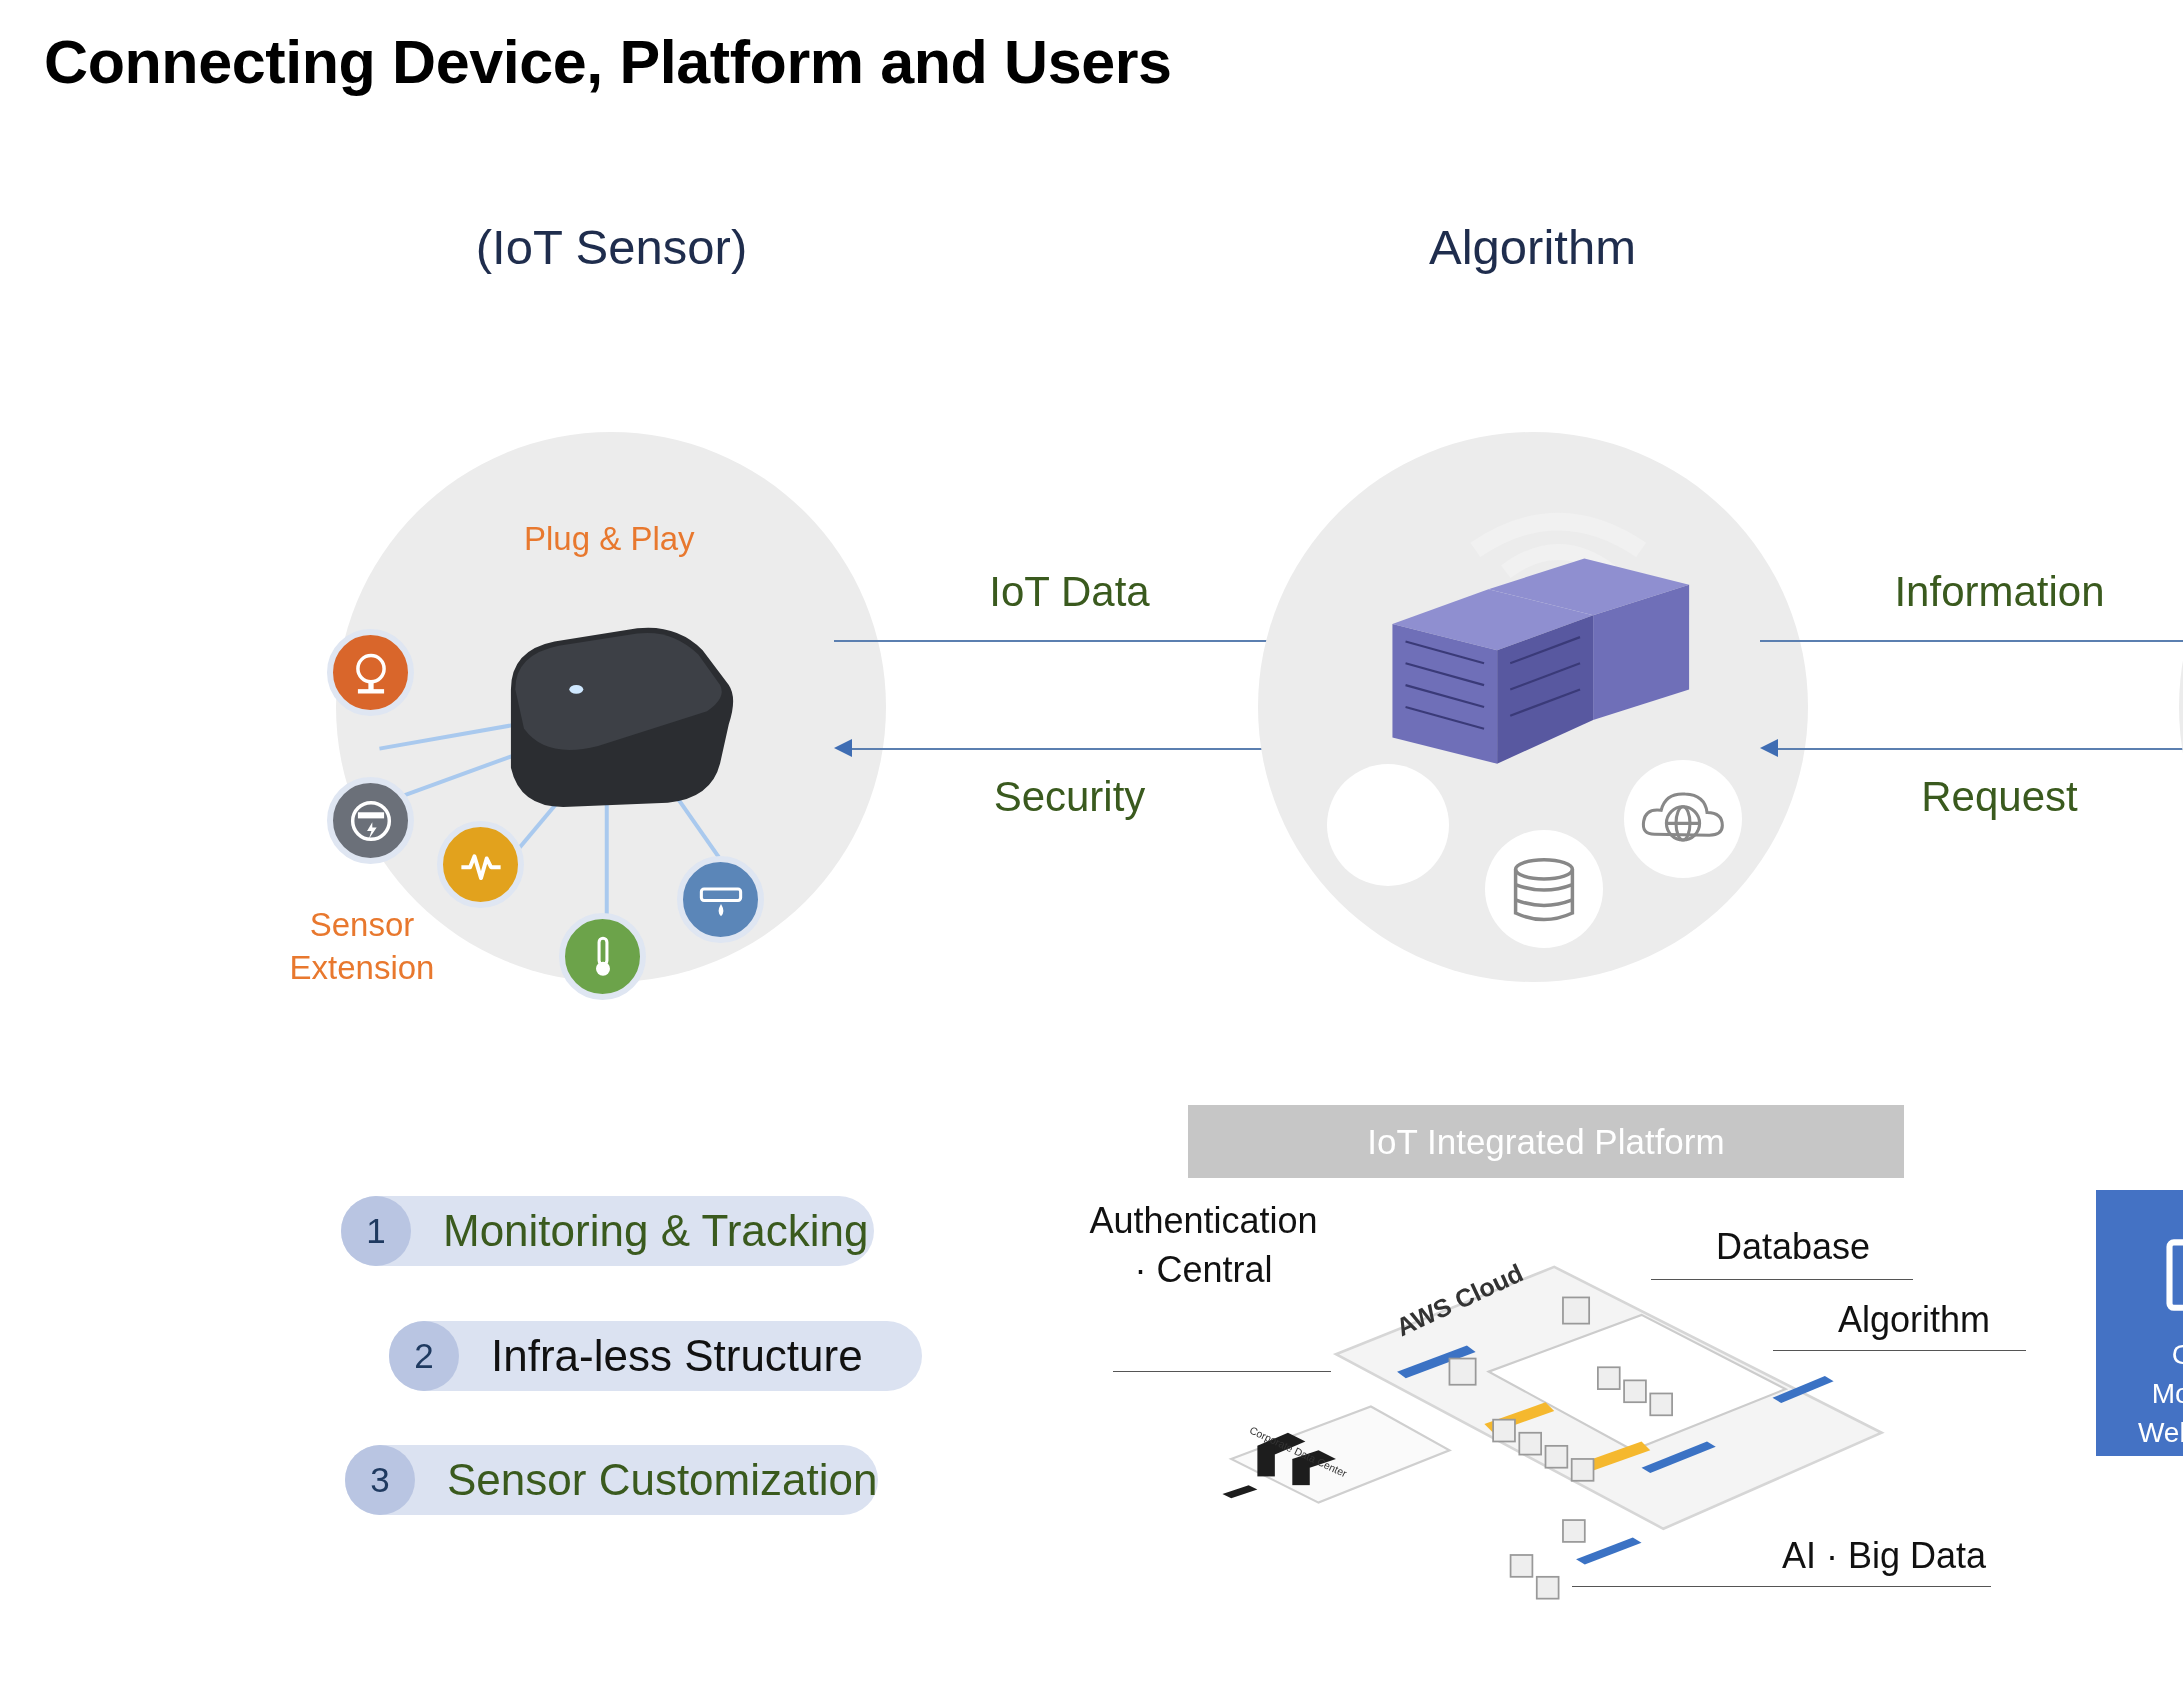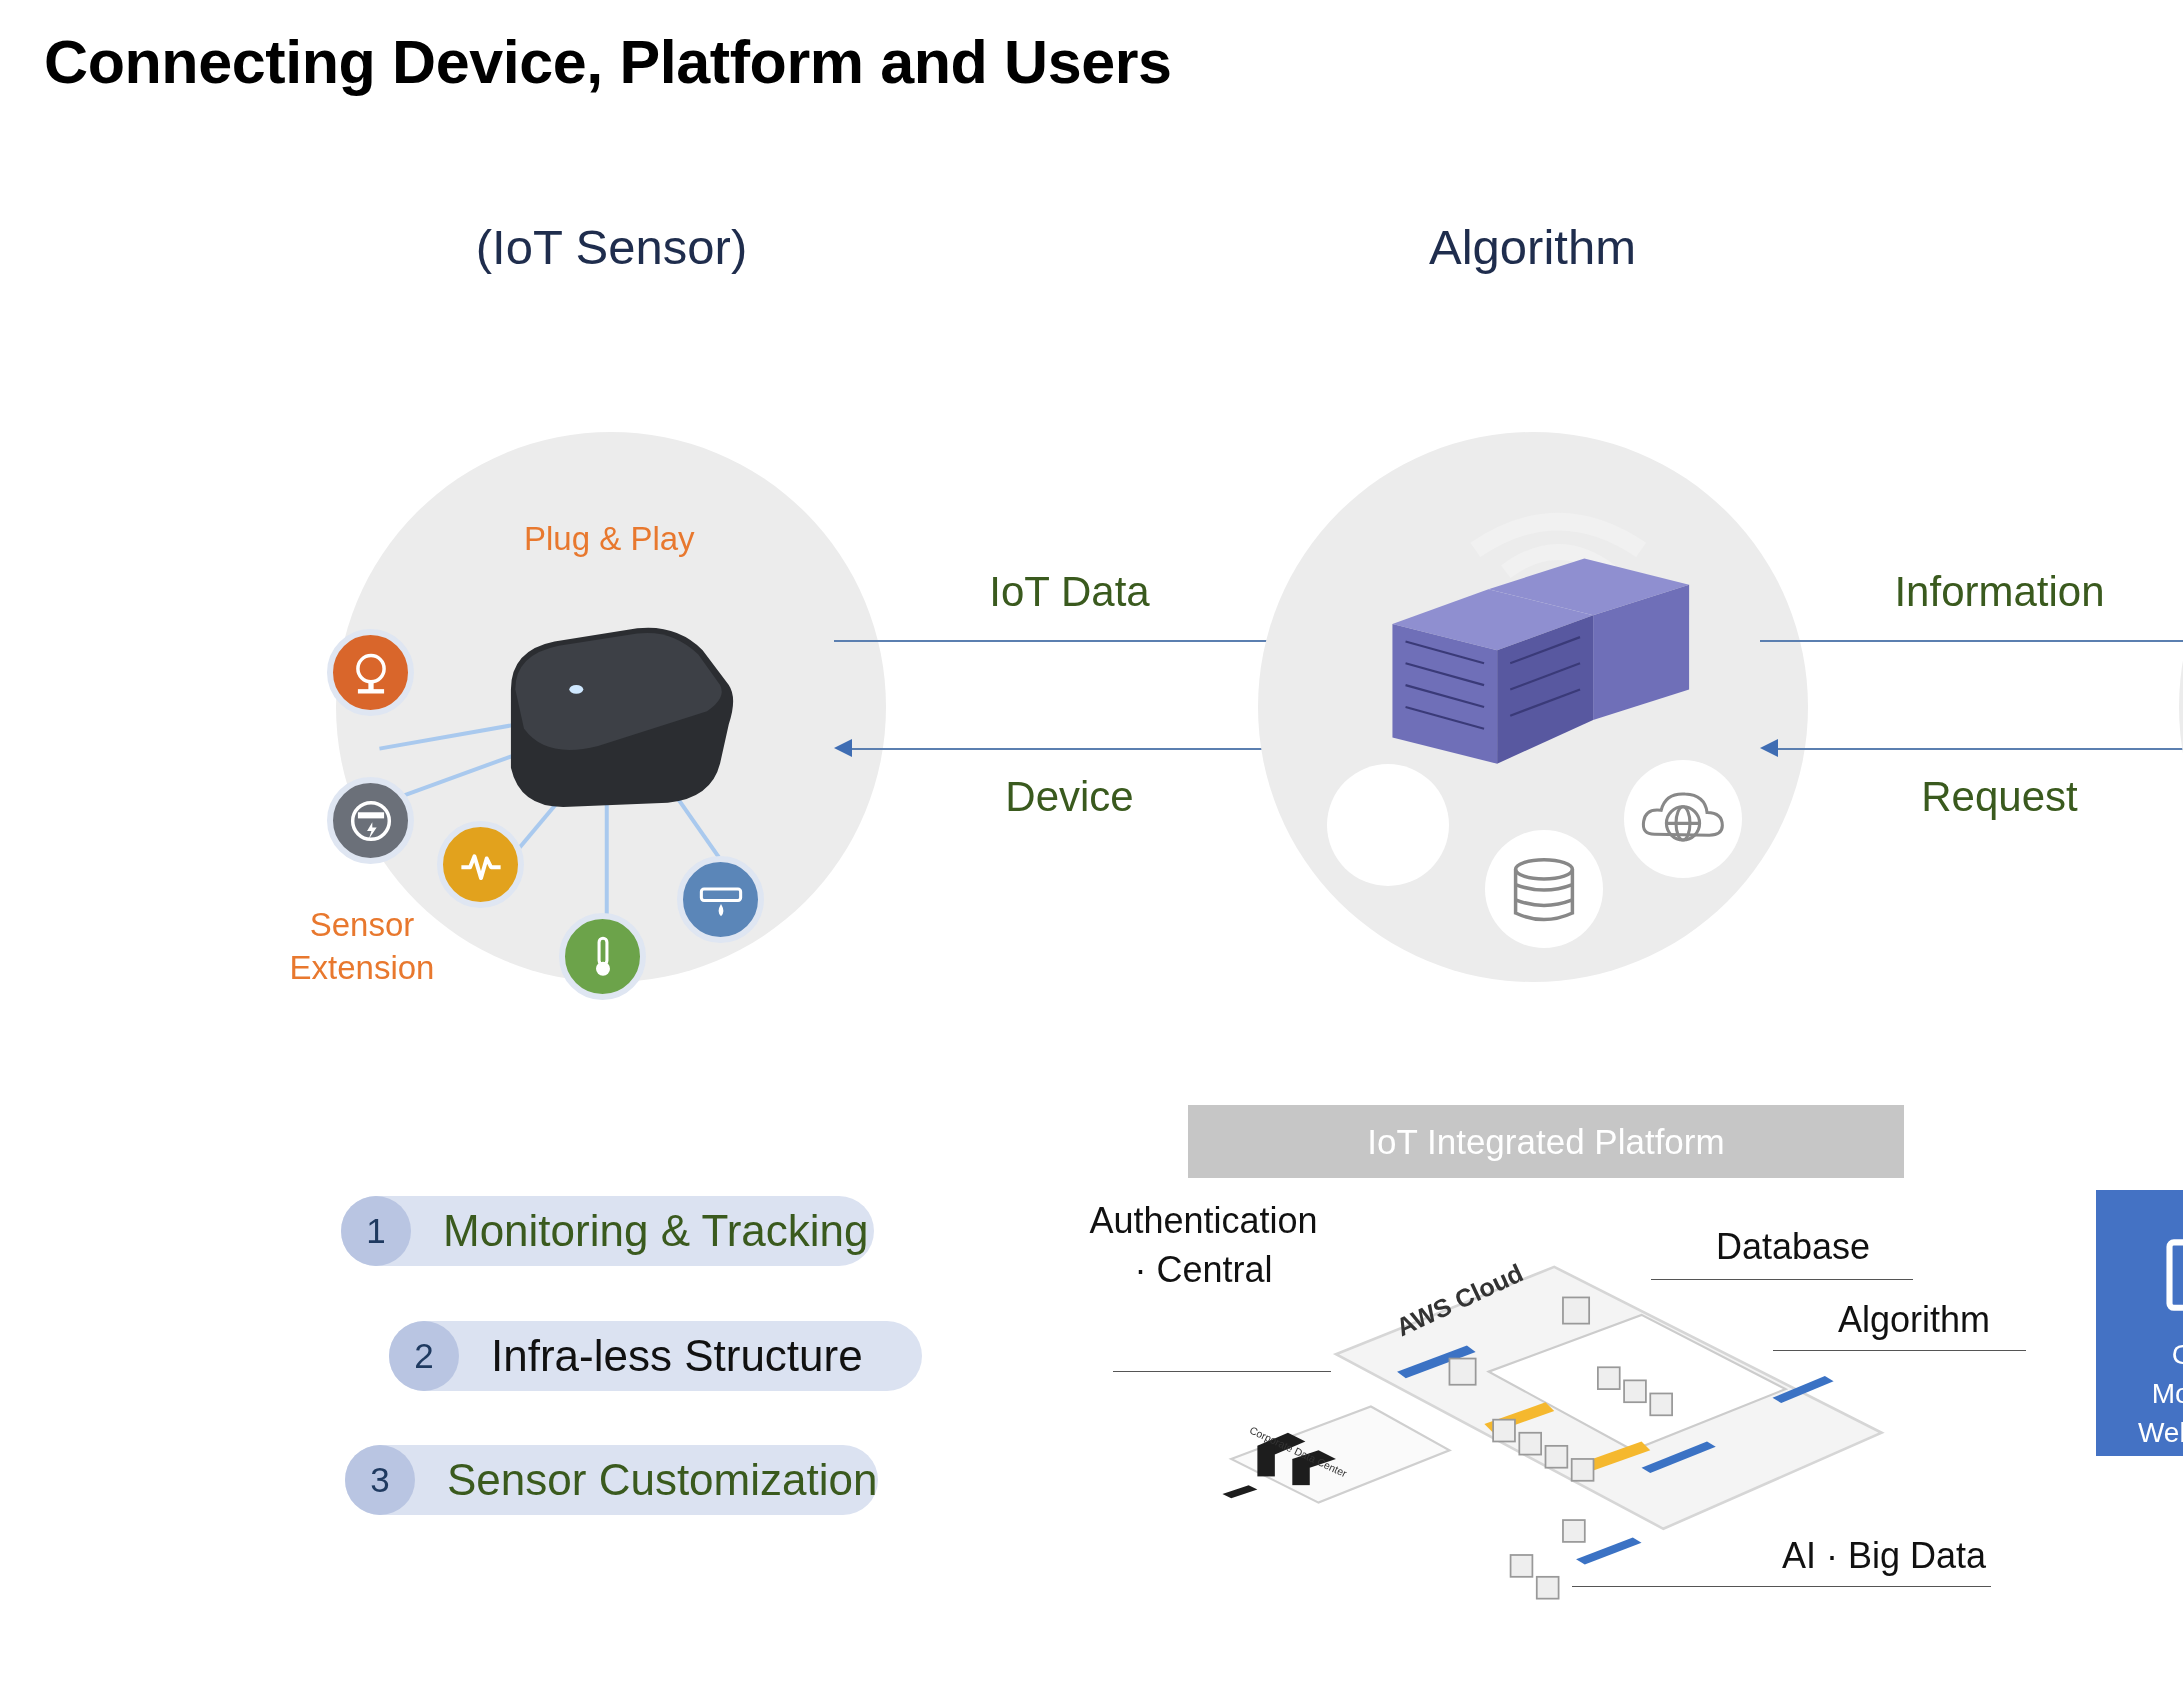--- a/index.html
+++ b/index.html
@@ -95,21 +95,21 @@
   <div>Sensor</div>
   <div>Extension</div>
 </div>
 
 <div class="abs flow-label" style="left:895px;top:568px;">IoT Data</div>
 <div class="abs arrow-line" style="left:834px;top:640px;width:467px;"></div>
 <div class="abs arrow-head head-right" style="left:1292px;top:631px;"></div>
 
 <div class="abs arrow-line" style="left:847px;top:748px;width:467px;"></div>
 <div class="abs arrow-head head-left" style="left:834px;top:739px;"></div>
-<div class="abs flow-label" style="left:895px;top:773px;">Device</div>
+<div class="abs flow-label" style="left:895px;top:773px;">Security</div>
 
 <div class="abs circle" style="left:1258px;top:432px;width:550px;height:550px;"></div>
 <div class="abs" style="left:1375px;top:493px;width:349px;height:297px;">
   <svg width="349" height="297" viewBox="0 0 800 680">
     <path d="M230 130 Q420 0 610 130" fill="none" stroke="#f1f1f1" stroke-width="40"></path>
     <path d="M300 180 Q420 90 540 180" fill="none" stroke="#f1f1f1" stroke-width="36"></path>
     <g fill="#8f8fd0">
       <polygon points="40,300 260,220 500,280 280,360"></polygon>
       <polygon points="260,220 480,150 720,210 500,280"></polygon>
     </g>

